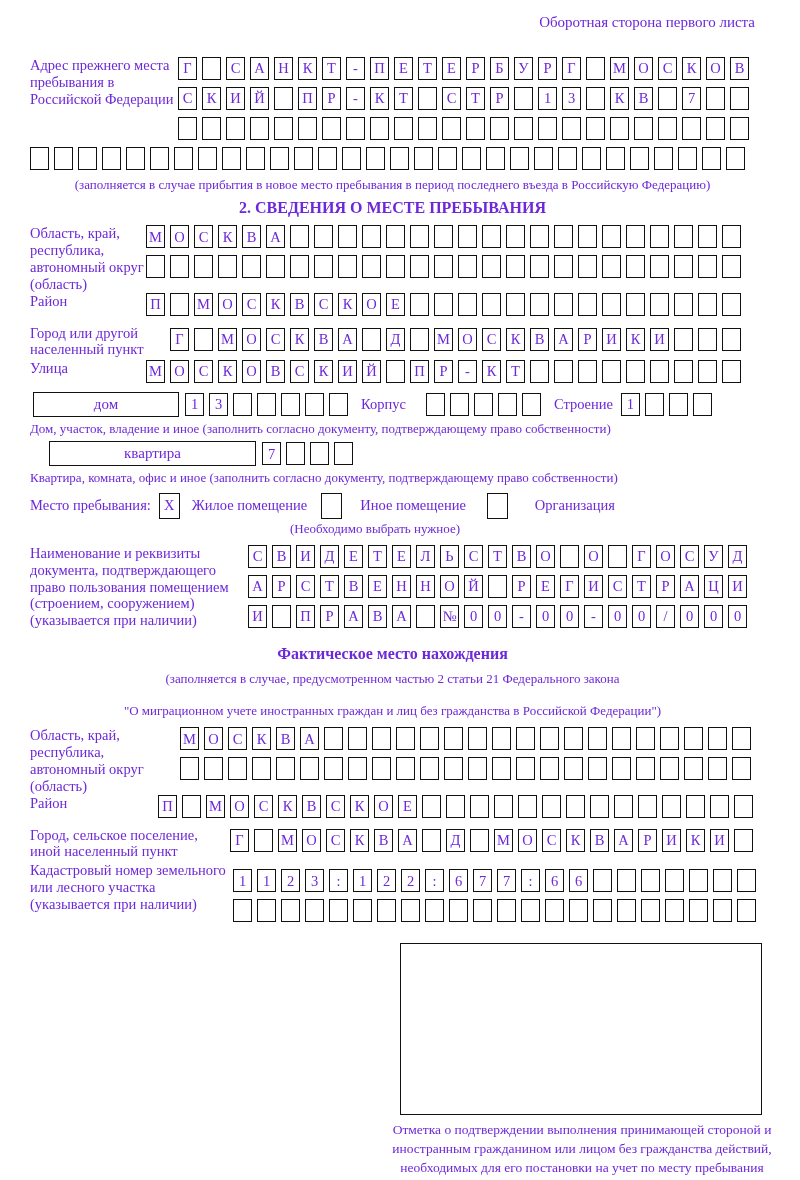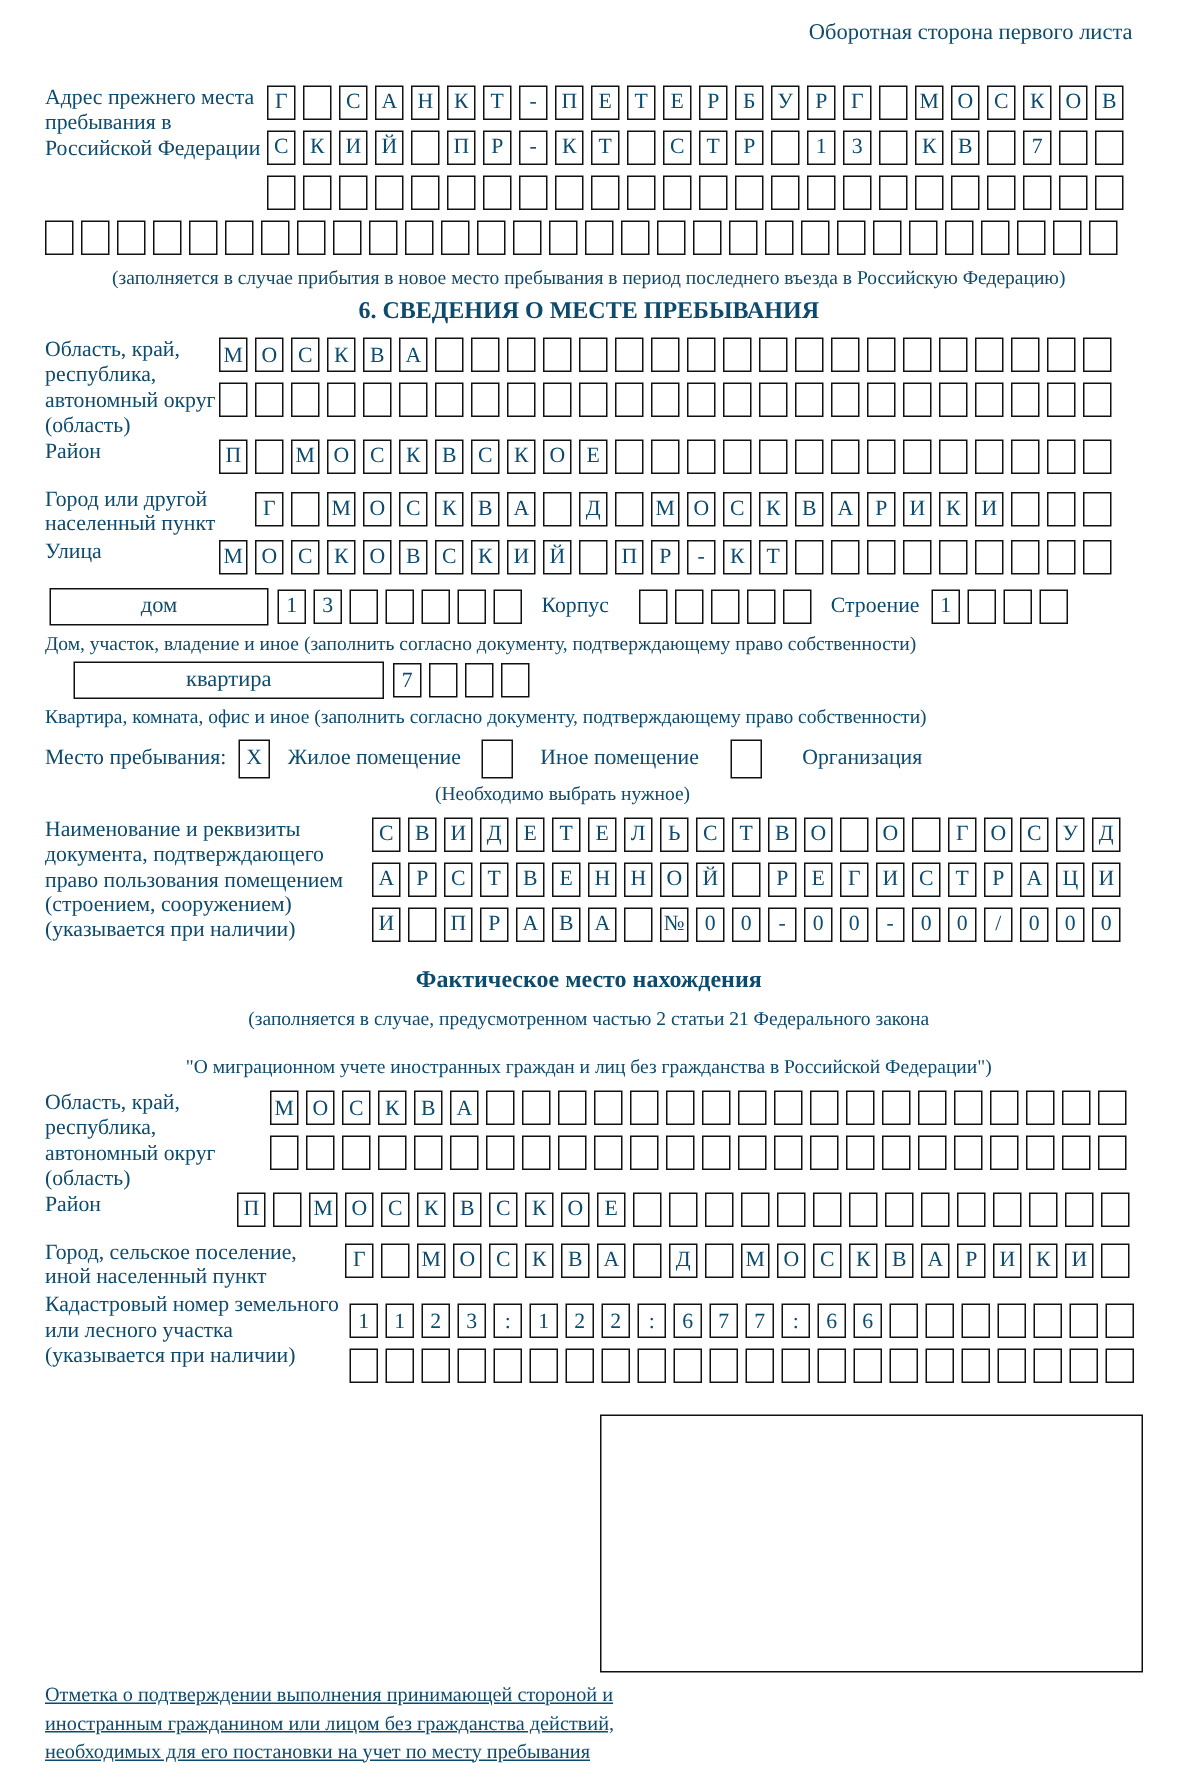--- a/index.html
+++ b/index.html
@@ -1,18 +1,18 @@
 <!DOCTYPE html>
 <html lang="ru"><head>
 <meta charset="utf-8">
 <style>
   html,body{margin:0;padding:0;background:#fff;}
   .page{
     width:800px;height:1180px;box-sizing:border-box;position:relative;
-    background:#fff;color:#0c4a6e;
+    background:#fff;color:#6d28d9;
     font-family:"Liberation Serif","DejaVu Serif",serif;
     padding:14px 0 0 30px;overflow:hidden;
   }
   .note-right{width:725px;text-align:right;font-size:15px;margin-bottom:26px;}
   .frow{display:flex;align-items:flex-start;}
   .flabel{flex:0 0 auto;font-size:14.5px;line-height:1.16;}
   .rows{flex:0 0 auto;}
   .cells{display:flex;margin-bottom:7px;}
   .cb{
     box-sizing:border-box;flex:0 0 auto;width:19px;height:23px;
@@ -27,21 +27,21 @@
     box-sizing:border-box;border:1.6px solid #111;height:25px;
     display:flex;align-items:center;justify-content:center;font-size:15px;flex:0 0 auto;
   }
   .inlbl{font-size:14.5px;line-height:1;flex:0 0 auto;}
   .ckb{
     box-sizing:border-box;flex:0 0 auto;width:21px;height:26px;border:1.6px solid #111;
     display:inline-flex;align-items:center;justify-content:center;font-size:14.5px;
   }
   .chk-row{display:flex;align-items:center;margin:6px 0 2px 0;font-size:14.5px;}
   .stamp-box{box-sizing:border-box;margin:14px 0 6px 370px;width:362px;height:172px;border:1.6px solid #111;}
-  .stamp-note{width:380px;text-align:left;font-size:13.5px;line-height:1.38;text-decoration:underline;}
+  .stamp-note{margin-left:362px;width:380px;text-align:center;font-size:13.5px;line-height:1.38;}
   .mb2{margin-bottom:2px;} .mb4{margin-bottom:4px;}
   .gap8{margin-left:8px;} .gap12{margin-left:12px;} .gap14{margin-left:14px;}
   .gap18{margin-left:18px;} .gap21{margin-left:21px;} .gap27{margin-left:27px;}
 </style>
 </head>
 <body>
 
 <div class="page">
 
   <div class="note-right">Оборотная сторона первого листа</div>
@@ -156,21 +156,21 @@
       <span class="cb"></span>
       <span class="cb"></span>
       <span class="cb"></span>
       <span class="cb"></span>
       <span class="cb"></span>
       <span class="cb"></span>
       <span class="cb"></span>
     </div>
   <div class="caption cap-center">(заполняется в случае прибытия в новое место пребывания в период последнего въезда в Российскую Федерацию)</div>
 
-  <div class="h-center">6. СВЕДЕНИЯ О МЕСТЕ ПРЕБЫВАНИЯ</div>
+  <div class="h-center">2. СВЕДЕНИЯ О МЕСТЕ ПРЕБЫВАНИЯ</div>
 
   <div class="frow">
     <div class="flabel" style="width:116px;">Область, край, республика, автономный округ (область)</div>
     <div class="rows">
       <div class="cells">
           <span class="cb">М</span>
           <span class="cb">О</span>
           <span class="cb">С</span>
           <span class="cb">К</span>
           <span class="cb">В</span>

